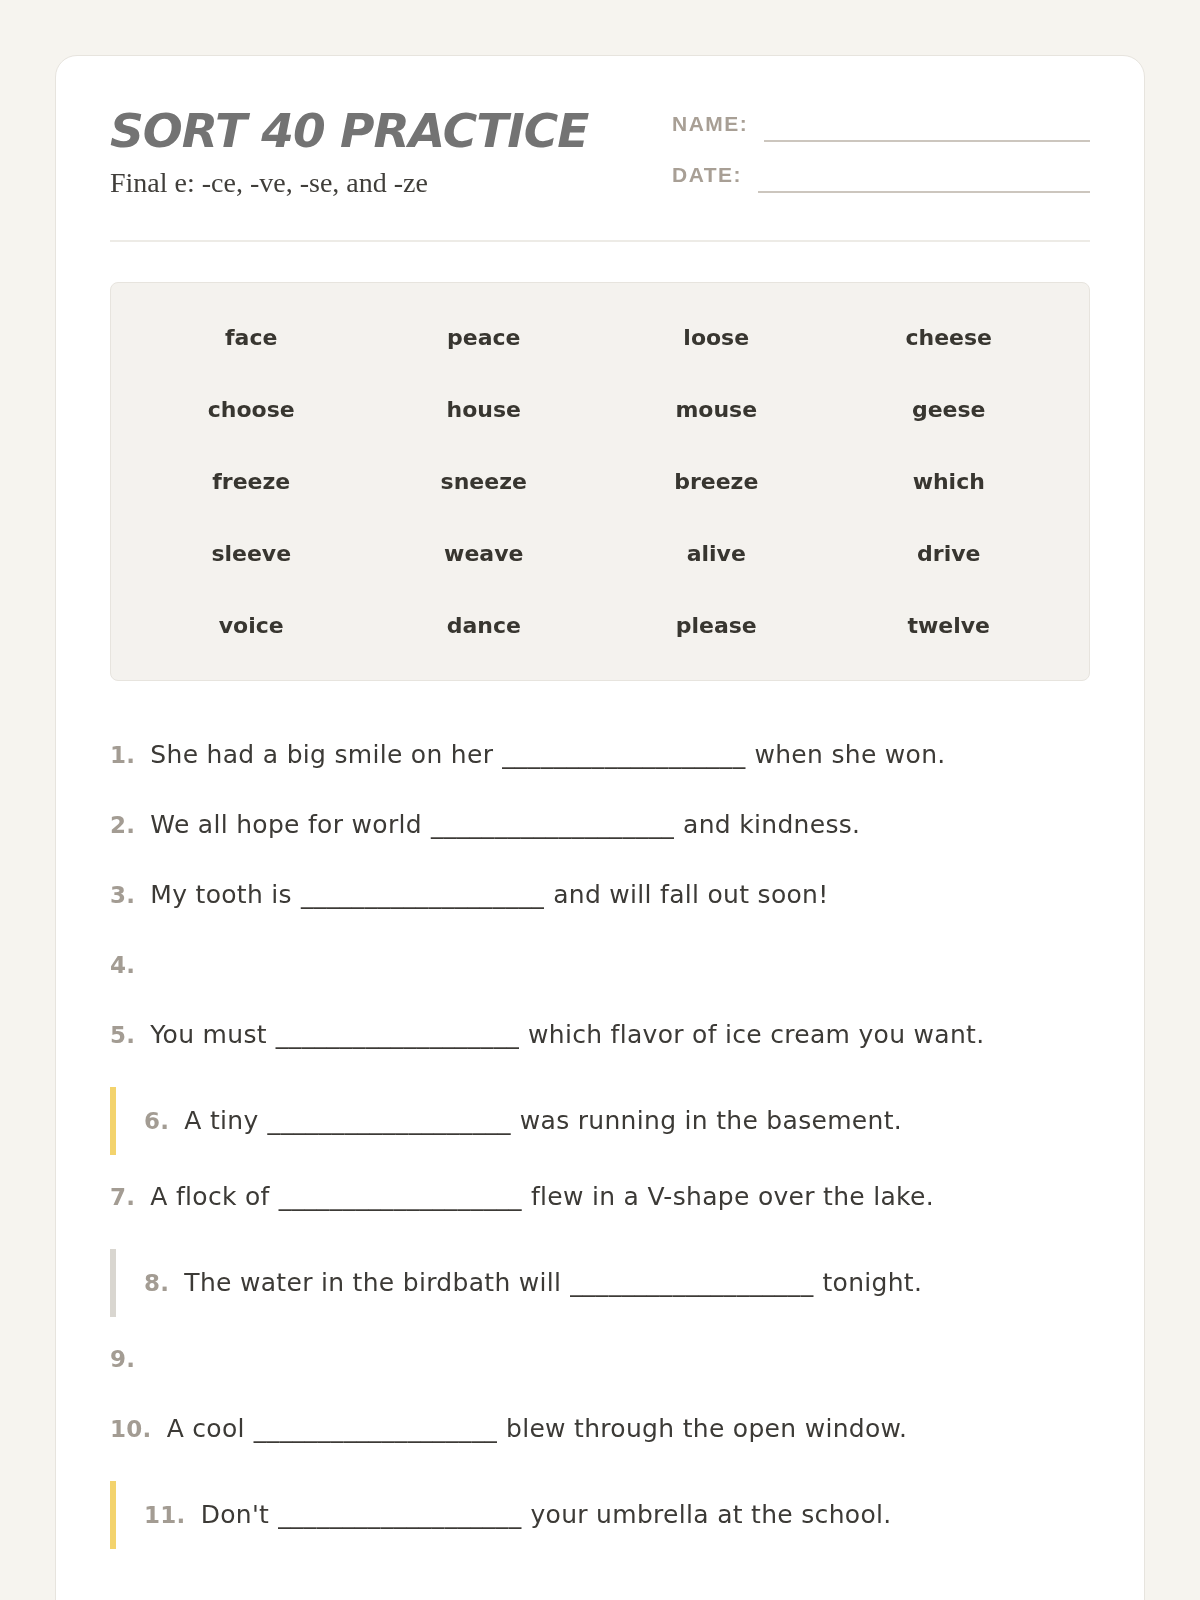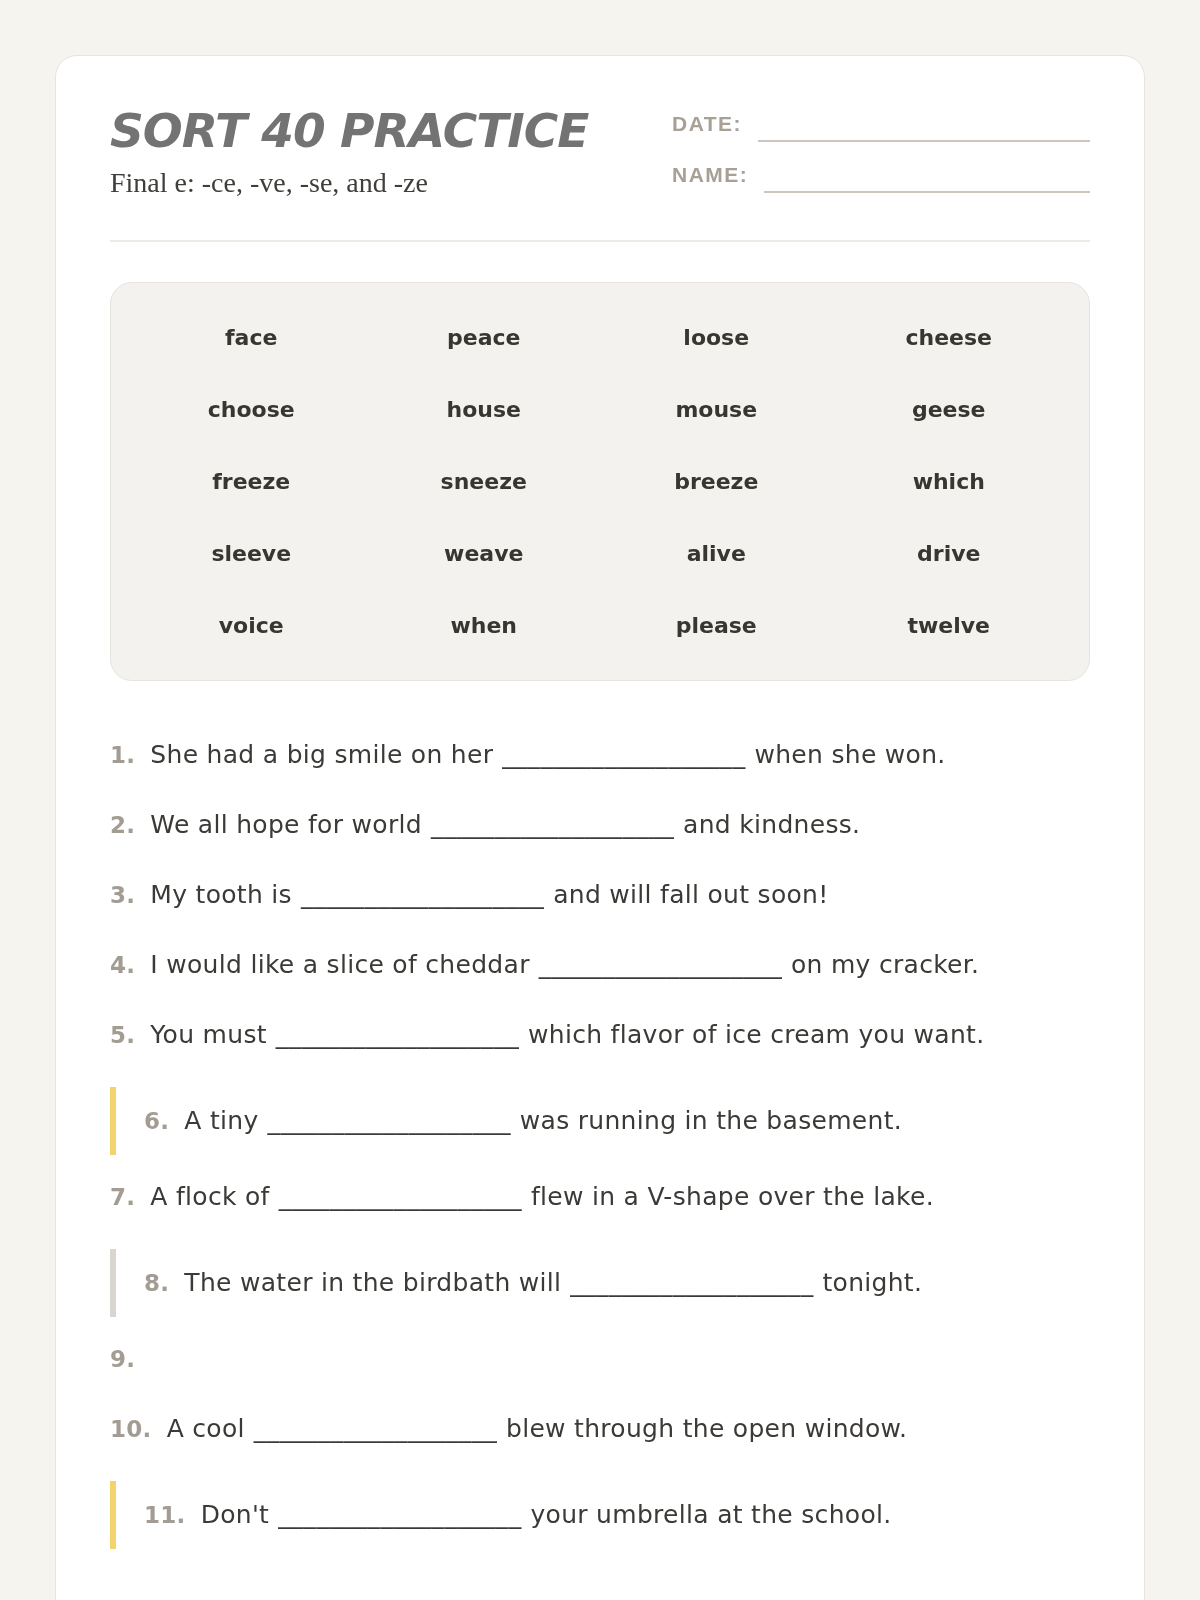--- a/index.html
+++ b/index.html
@@ -49,21 +49,21 @@
     margin-left: 16px;
     border-bottom: 2px solid #ccc6be;
     height: 30px;
   }
   .divider { border: none; border-top: 2px solid #edebe6; margin: 26px 0 0; }
   
   .word-bank {
     margin-top: 40px;
     background: #f4f2ee;
     border: 1px solid #e7e4de;
-    border-radius: 22px;
+    border-radius: 8px;
     padding: 42px 24px;
     display: grid;
     grid-template-columns: repeat(4, 1fr);
     row-gap: 47px;
     justify-items: center;
   }
   .word {
     font-size: 22px;
     font-weight: 700;
     color: #383630;
@@ -100,25 +100,25 @@
 
 <div class="card">
 
   <div class="header">
     <div>
       <div class="title">SORT 40 PRACTICE</div>
       <div class="subtitle">Final e: -ce, -ve, -se, and -ze</div>
     </div>
     <div class="fields">
       <div class="field">
-        <span class="field-label">DATE:</span>
+        <span class="field-label">NAME:</span>
         <span class="field-line"></span>
       </div>
       <div class="field">
-        <span class="field-label">NAME:</span>
+        <span class="field-label">DATE:</span>
         <span class="field-line"></span>
       </div>
     </div>
   </div>
 
   <hr class="divider">
 
   <div class="word-bank">
     <div class="word">face</div>
     <div class="word">peace</div>
@@ -130,21 +130,21 @@
     <div class="word">geese</div>
     <div class="word">freeze</div>
     <div class="word">sneeze</div>
     <div class="word">breeze</div>
     <div class="word">which</div>
     <div class="word">sleeve</div>
     <div class="word">weave</div>
     <div class="word">alive</div>
     <div class="word">drive</div>
     <div class="word">voice</div>
-    <div class="word">when</div>
+    <div class="word">dance</div>
     <div class="word">please</div>
     <div class="word">twelve</div>
   </div>
 
   <div class="sentences">
 
     <div class="sentence">
       <span class="num">1.</span>
       <span class="txt"><span>She had a big smile on her</span><span class="blank">___________________</span><span>when she won.</span></span>
     </div>
@@ -154,21 +154,20 @@
       <span class="txt"><span>We all hope for world</span><span class="blank">___________________</span><span>and kindness.</span></span>
     </div>
 
     <div class="sentence">
       <span class="num">3.</span>
       <span class="txt"><span>My tooth is</span><span class="blank">___________________</span><span>and will fall out soon!</span></span>
     </div>
 
     <div class="sentence">
       <span class="num">4.</span>
-      <span class="txt"><span>I would like a slice of cheddar</span><span class="blank">___________________</span><span>on my cracker.</span></span>
     </div>
 
     <div class="sentence">
       <span class="num">5.</span>
       <span class="txt"><span>You must</span><span class="blank">___________________</span><span>which flavor of ice cream you want.</span></span>
     </div>
 
     <div class="sentence indent yellow">
       <span class="num">6.</span>
       <span class="txt"><span>A tiny</span><span class="blank">___________________</span><span>was running in the basement.</span></span>

